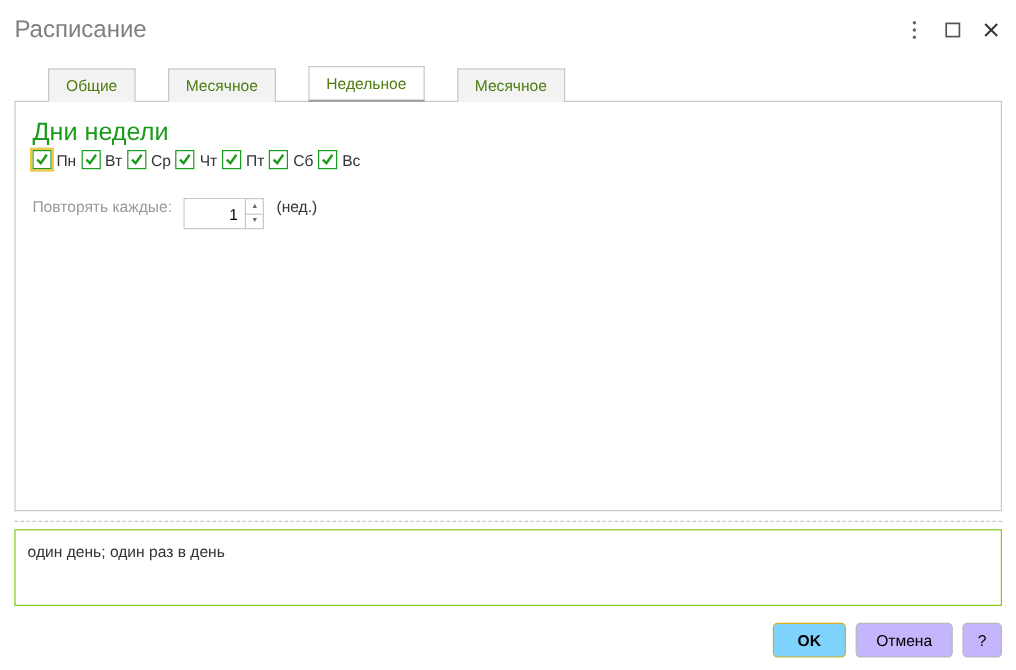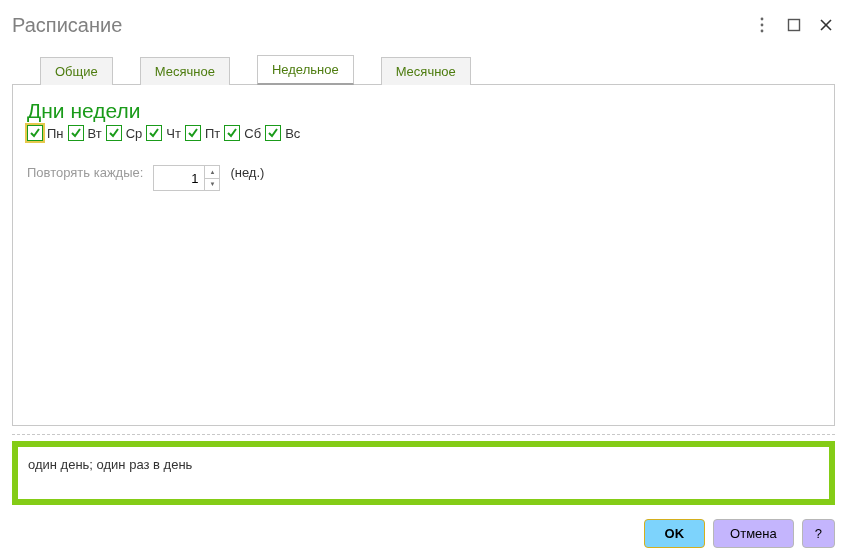--- a/index.html
+++ b/index.html
@@ -152,21 +152,21 @@
   }
   .spin-btn:first-child {
     border-bottom: 1px solid #c8c8c8;
   }
   
   .sep-dashed {
     margin-top: 8px;
     border-top: 1px dashed #c8c8c8;
   }
   .summary {
-    border: 6px solid #84cc16;
+    border: 1px solid #84cc16;
     padding: 10px 10px;
     height: 64px;
     margin-top: 6px;
     box-sizing: border-box;
     color: #333;
   }
   
   .btn-row {
     display: flex;
     justify-content: flex-end;

